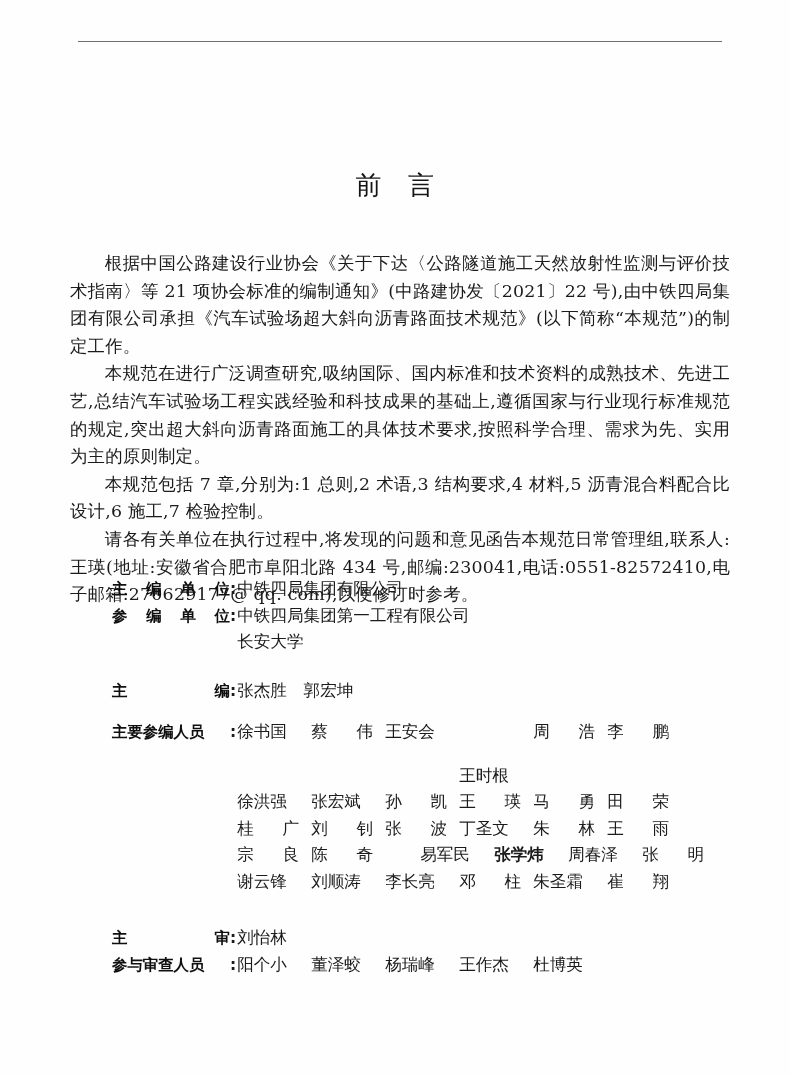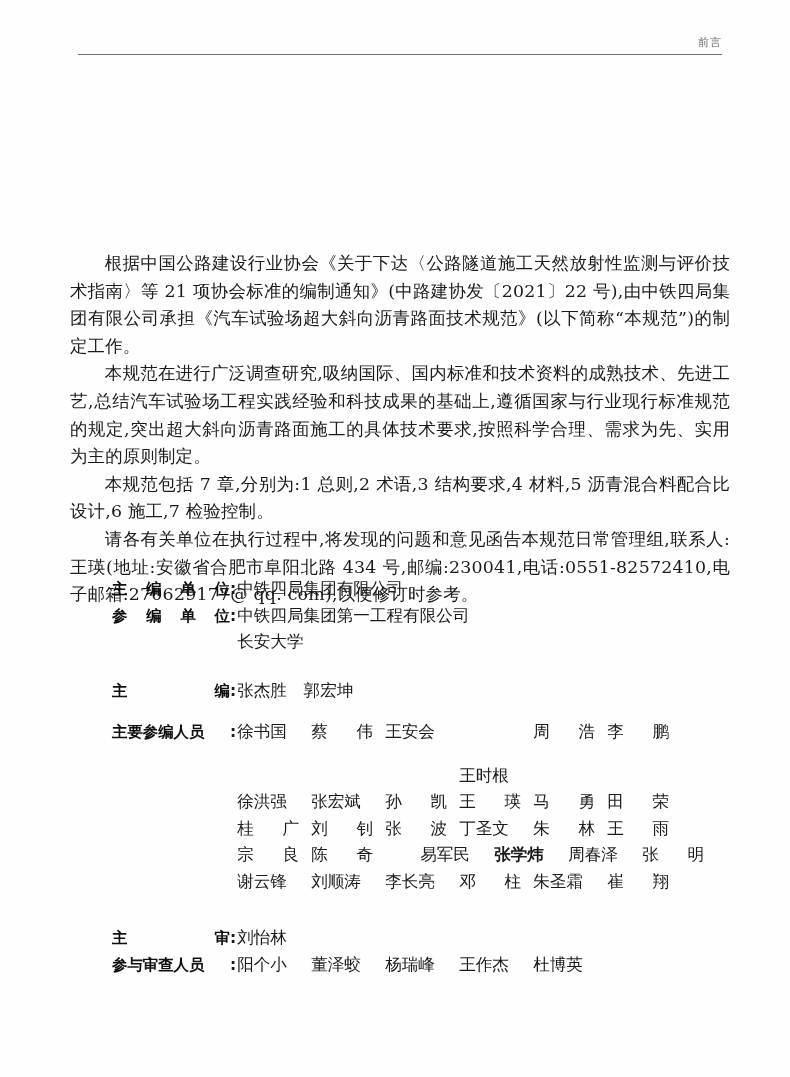--- a/index.html
+++ b/index.html
@@ -136,24 +136,26 @@
   .name-cell > span { display: inline-block; }
   .gap-md { height: 22px; }
   .gap-lg { height: 30px; }
 </style>
 </head>
 <body>
 
 <div class="page">
 
   <div class="header">
-    <div class="header-text">前言</div>
     <div class="header-rule"></div>
   </div>
 
+  <div class="doc-title">
+    <span>前</span><span class="sp"></span><span>言</span>
+  </div>
 
   <div class="body-block">
     <p class="para">根据中国公路建设行业协会《关于下达〈公路隧道施工天然放射性监测与评价技术指南〉等 21 项协会标准的编制通知》(中路建协发〔2021〕22 号),由中铁四局集团有限公司承担《汽车试验场超大斜向沥青路面技术规范》(以下简称“本规范”)的制定工作。</p>
     <p class="para">本规范在进行广泛调查研究,吸纳国际、国内标准和技术资料的成熟技术、先进工艺,总结汽车试验场工程实践经验和科技成果的基础上,遵循国家与行业现行标准规范的规定,突出超大斜向沥青路面施工的具体技术要求,按照科学合理、需求为先、实用为主的原则制定。</p>
     <p class="para">本规范包括 7 章,分别为:1 总则,2 术语,3 结构要求,4 材料,5 沥青混合料配合比设计,6 施工,7 检验控制。</p>
     <p class="para">请各有关单位在执行过程中,将发现的问题和意见函告本规范日常管理组,联系人:王瑛(地址:安徽省合肥市阜阳北路 434 号,邮编:230041,电话:0551-82572410,电子邮箱:270629177@ qq. com),以便修订时参考。</p>
   </div>
 
   <div class="credits">
 

